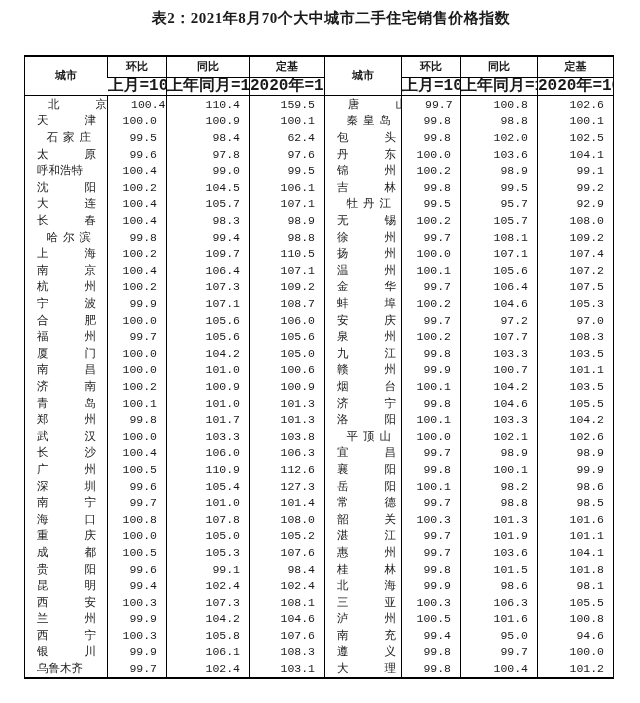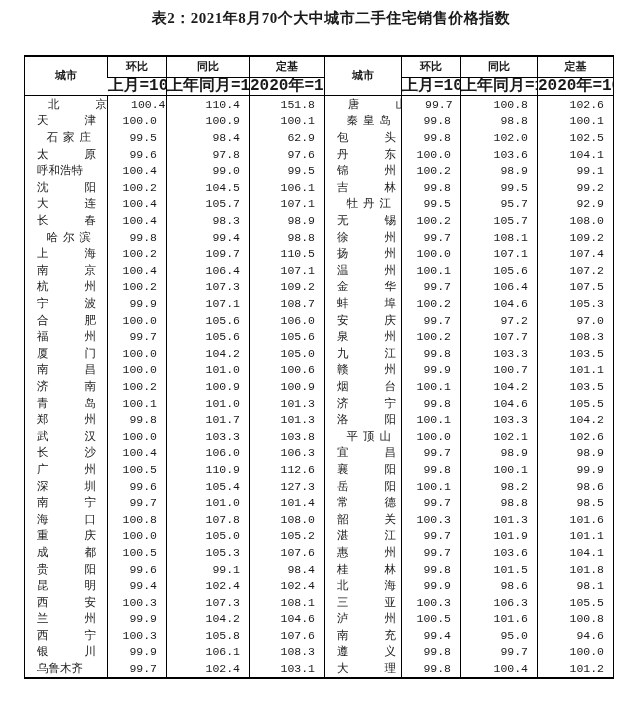--- a/index.html
+++ b/index.html
@@ -81,41 +81,41 @@
         <th>上月=100</th>
         <th>上年同月=100</th>
         <th>2020年=100</th>
       </tr>
     </thead>
     <tbody>
         <tr>
           <td class="city"><span class="cname n2">北京</span></td>
           <td class="num">100.4</td>
           <td class="num">110.4</td>
-          <td class="num">151.8</td>
+          <td class="num">159.5</td>
           <td class="city"><span class="cname n2">唐山</span></td>
           <td class="num">99.7</td>
           <td class="num">100.8</td>
           <td class="num">102.6</td>
         </tr>
         <tr>
           <td class="city"><span class="cname n2">天津</span></td>
           <td class="num">100.0</td>
           <td class="num">100.9</td>
           <td class="num">100.1</td>
           <td class="city"><span class="cname n3">秦皇岛</span></td>
           <td class="num">99.8</td>
           <td class="num">98.8</td>
           <td class="num">100.1</td>
         </tr>
         <tr>
           <td class="city"><span class="cname n3">石家庄</span></td>
           <td class="num">99.5</td>
           <td class="num">98.4</td>
-          <td class="num">62.9</td>
+          <td class="num">62.4</td>
           <td class="city"><span class="cname n2">包头</span></td>
           <td class="num">99.8</td>
           <td class="num">102.0</td>
           <td class="num">102.5</td>
         </tr>
         <tr>
           <td class="city"><span class="cname n2">太原</span></td>
           <td class="num">99.6</td>
           <td class="num">97.8</td>
           <td class="num">97.6</td>

